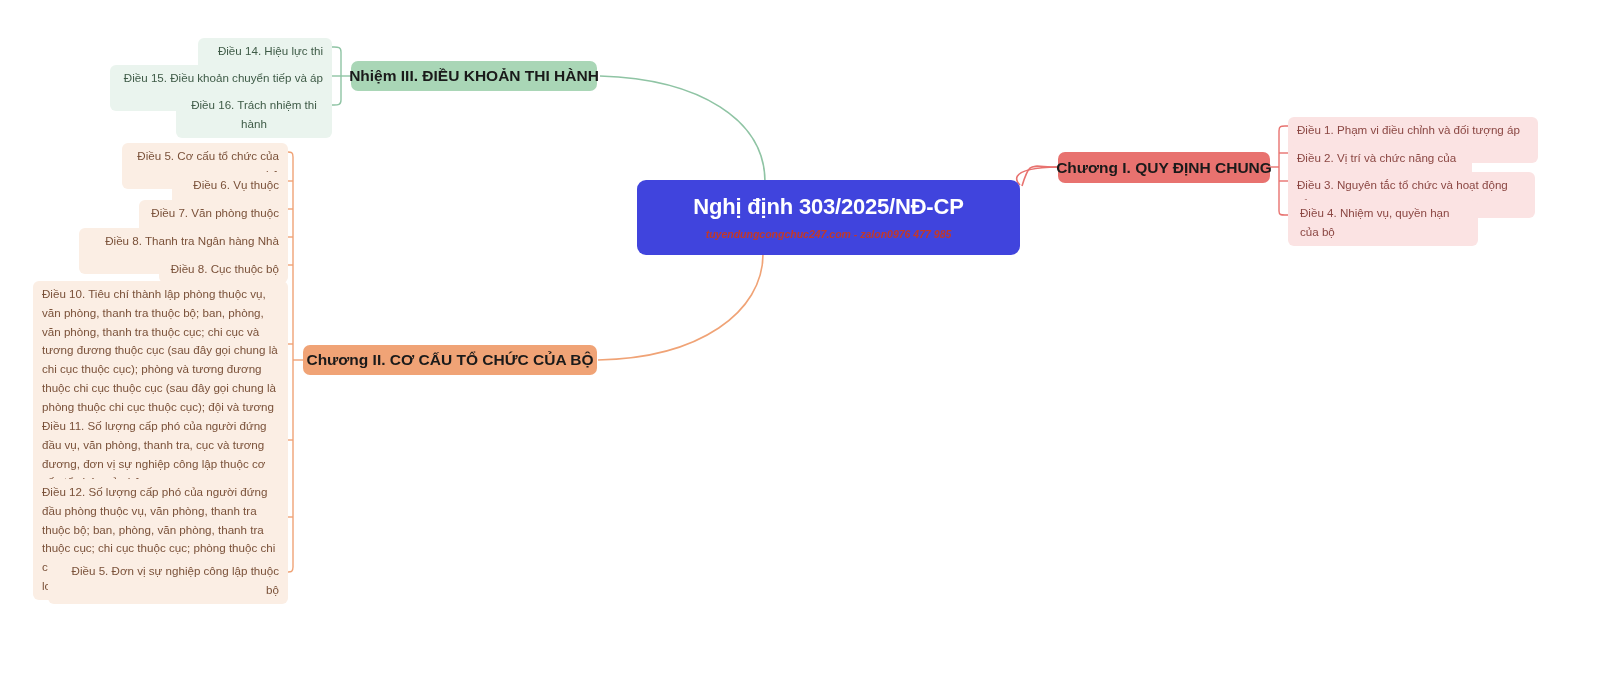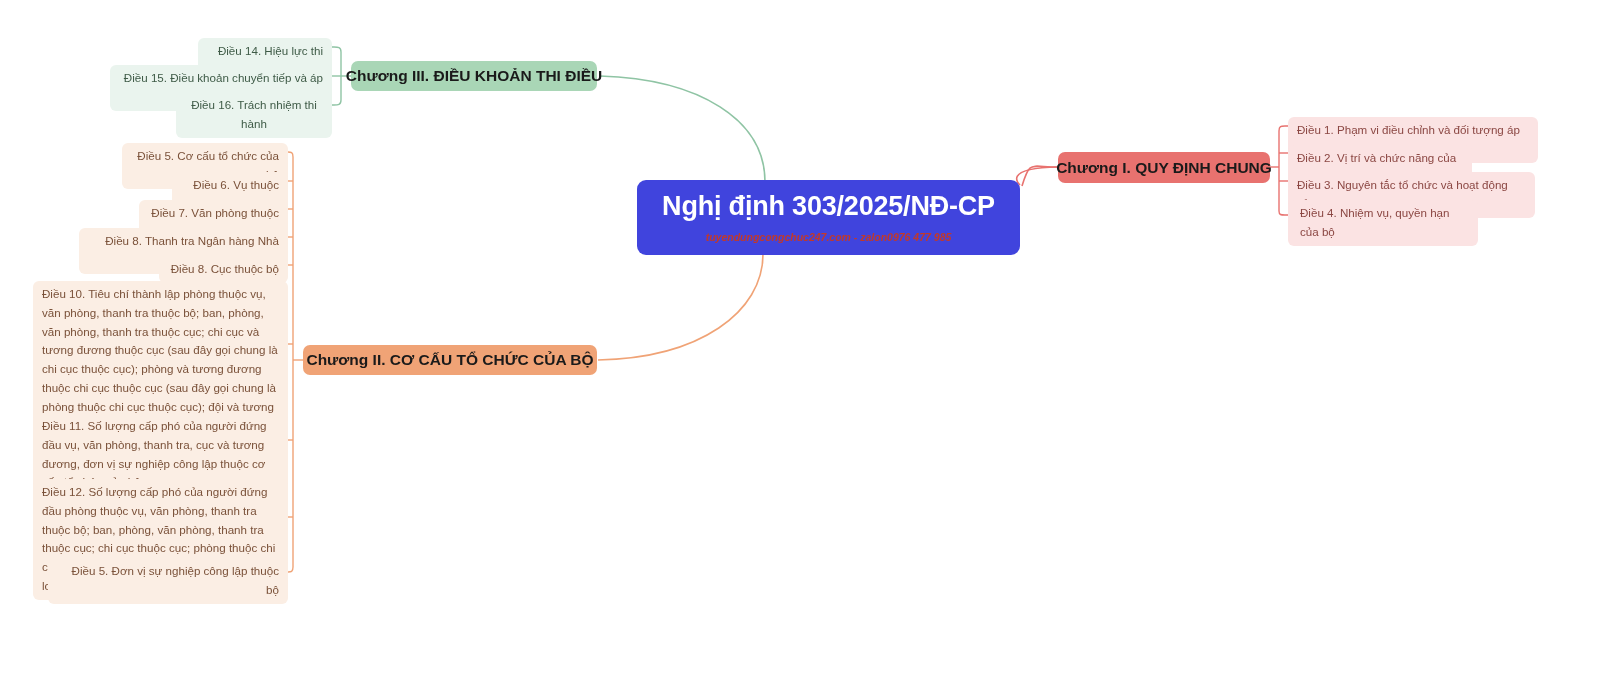--- a/index.html
+++ b/index.html
@@ -36,21 +36,21 @@
     background: #4044dd;
     border-radius: 9px;
     display: flex;
     flex-direction: column;
     align-items: center;
     justify-content: center;
     z-index: 5;
   }
   .root-title {
     color: #ffffff;
-    font-size: 27px;
+    font-size: 22px;
     font-weight: bold;
     letter-spacing: -0.2px;
     line-height: 1.1;
     white-space: nowrap;
   }
   .root-sub {
     color: #c0392b;
     font-size: 10.5px;
     font-weight: bold;
     font-style: italic;
@@ -161,21 +161,21 @@
     <path d="M 1279 153 L 1288 153" fill="none" stroke="#e8726f" stroke-width="1.4"></path>
     <path d="M 1279 181 L 1288 181" fill="none" stroke="#e8726f" stroke-width="1.4"></path>
     <path d="M 1279 211 C 1279 215 1281 215 1285 215 L 1288 215" fill="none" stroke="#e8726f" stroke-width="1.4"></path>
   </svg>
 
   <div class="root-node">
     <div class="root-title">Nghị định 303/2025/NĐ-CP</div>
     <div class="root-sub">tuyendungcongchuc247.com - zalon0976 477 985</div>
   </div>
 
-  <div class="chapter green" id="chapter-3">Chương III. ĐIỀU KHOẢN THI ĐIỀU</div>
+  <div class="chapter green" id="chapter-3">Nhiệm III. ĐIỀU KHOẢN THI HÀNH</div>
 
   <div class="chapter red" id="chapter-1">Chương I. QUY ĐỊNH CHUNG</div>
 
   <div class="chapter orange" id="chapter-2">Chương II. CƠ CẤU TỔ CHỨC CỦA BỘ</div>
 
   <div class="leaf tint-green right-align" id="leaf-14">Điều 14. Hiệu lực thi hành</div>
   <div class="leaf tint-green right-align" id="leaf-15">Điều 15. Điều khoản chuyển tiếp và áp dụng</div>
   <div class="leaf tint-green right-align" id="leaf-16">Điều 16. Trách nhiệm thi hành</div>
 
   <div class="leaf tint-orange right-align" id="leaf-5">Điều 5. Cơ cấu tổ chức của bộ</div>

